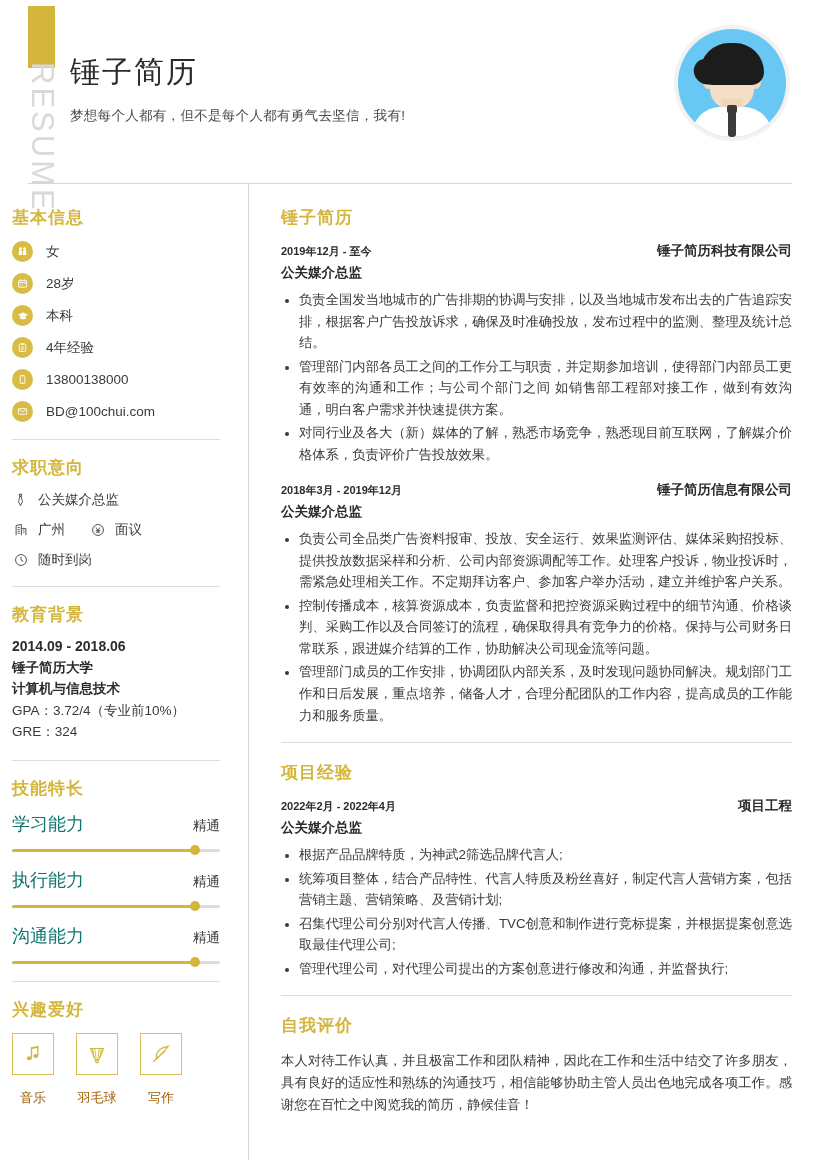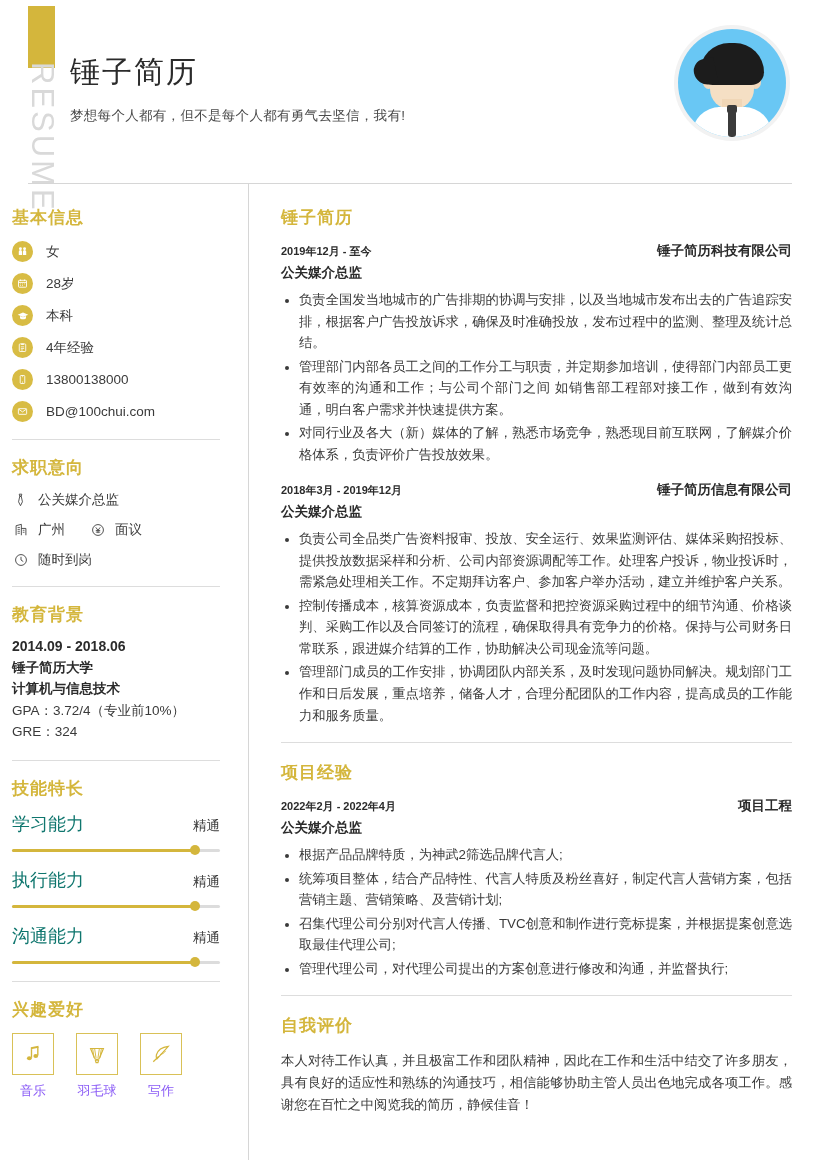--- a/index.html
+++ b/index.html
@@ -122,21 +122,21 @@
     background:#D4B63C; transform: translateX(-5px);
   }
 
   
   .hobbies { display:flex; gap: 22px; margin-top: 4px; }
   .hobby { width: 42px; text-align:center; }
   .hobby-box {
     width: 42px; height: 42px; border: 1.5px solid #D9C157;
     display:flex; align-items:center; justify-content:center; color:#D4B63C;
   }
-  .hobby-label { font-size: 13px; color:#8b5cf6; margin-top: 7px; }
+  .hobby-label { font-size: 13px; color:#a16207; margin-top: 14px; }
 
   
   .entry { margin-bottom: 16px; }
   .entry-head { display:flex; justify-content:space-between; align-items:baseline; }
   .entry-date { font-size: 11px; font-weight: bold; color:#2b2b2b; }
   .entry-org { font-size: 13.5px; font-weight: bold; color:#2b2b2b; }
   .entry-role { font-size: 13.5px; font-weight: bold; color:#2b2b2b; margin-top: 4px; }
   ul.bullets { margin: 7px 0 0 0; padding-left: 18px; }
   ul.bullets li {
     font-size: 13.3px; color:#3a3a3a; line-height: 1.62;

